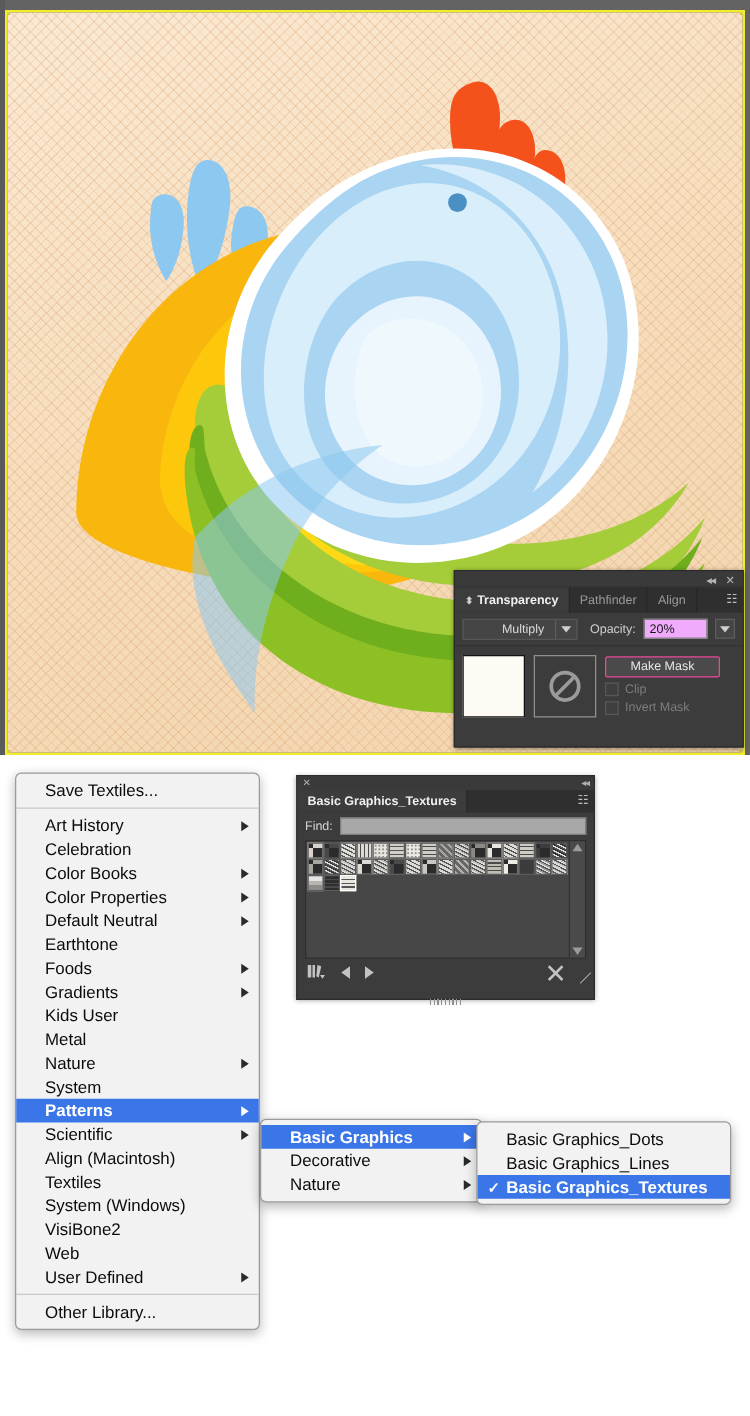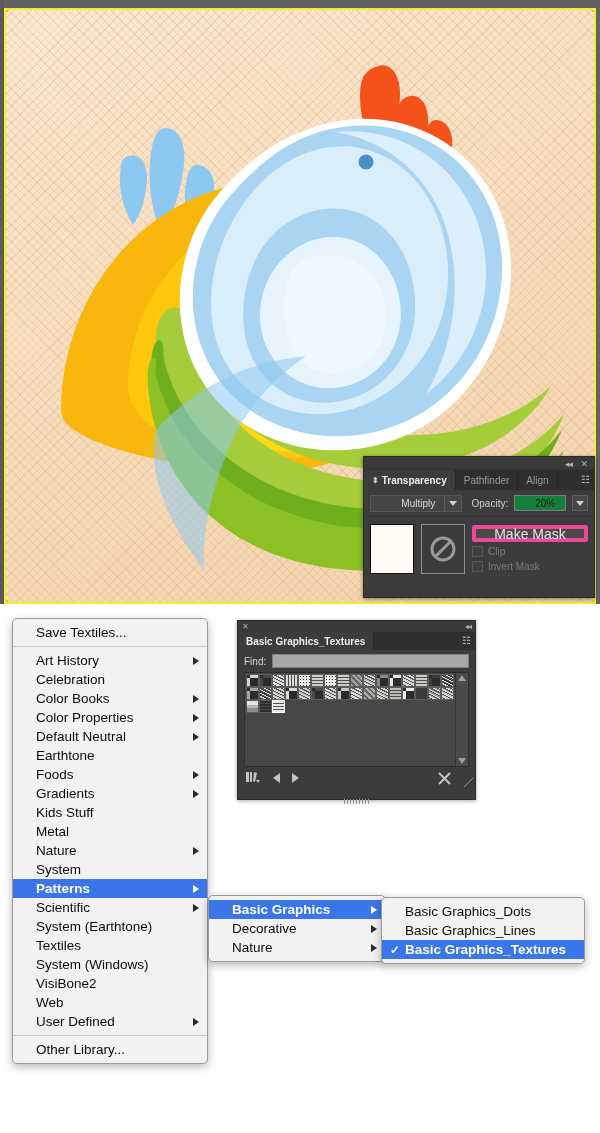--- a/index.html
+++ b/index.html
@@ -99,42 +99,42 @@
     position: absolute; right: 0; top: 0; width: 17px; height: 15px;
     border-left: 1px solid #5d5d5d; display: flex;
     align-items: center; justify-content: center;
   }
   .caret-dn {
     width: 0; height: 0; border-left: 4px solid transparent;
     border-right: 4px solid transparent; border-top: 5px solid #cfcfcf;
   }
   #opacity-label { font-size: 10px; color: #cfcfcf; margin-left: 4px; }
   #opacity-field {
-    width: 53px; height: 16px; background: #15803d; border: 1px solid #7c7c7c;
-    display: flex; align-items: center; padding-left: 20px;
+    width: 53px; height: 16px; background: #f0abfc; border: 1px solid #7c7c7c;
+    display: flex; align-items: center; padding-left: 4px;
     font-size: 10px; color: #151515; cursor: text;
   }
   #opacity-arrow {
     width: 17px; height: 16px; background: #454545; border: 1px solid #5d5d5d;
     display: flex; align-items: center; justify-content: center; cursor: pointer;
   }
   #tp-body { display: flex; padding: 7px 6px 0 6px; gap: 7px; }
   #thumb-fill {
     width: 50px; height: 50px; background: #fdfbf4; border: 1px solid #121212;
     cursor: pointer;
   }
   #thumb-mask {
     width: 50px; height: 50px; background: #3c3c3c; border: 1px solid #8f8f8f;
     display: flex; align-items: center; justify-content: center; cursor: pointer;
   }
   #tp-right { display: flex; flex-direction: column; gap: 4px; padding-top: 1px; }
   #make-mask-btn {
-    width: 116px; height: 17px; background: #4a4a4a;
-    border: 4px solid #ec4899; border-radius: 2px;
-    color: #e6e6e6; font-size: 14px; display: flex;
+    width: 92px; height: 17px; background: #4a4a4a;
+    border: 1px solid #ec4899; border-radius: 2px;
+    color: #e6e6e6; font-size: 10px; display: flex;
     align-items: center; justify-content: center; cursor: pointer;
   }
   .tp-check-row { display: flex; align-items: center; gap: 5px; }
   .tp-box {
     width: 11px; height: 11px; background: #3f3f3f; border: 1px solid #585858;
     cursor: pointer;
   }
   .tp-check-label { font-size: 10px; color: #7d7d7d; }
 
   
@@ -542,42 +542,42 @@
         </div>
         <div class="mi">
           <span>Foods</span>
           <span class="sub-arrow"></span>
         </div>
         <div class="mi">
           <span>Gradients</span>
           <span class="sub-arrow"></span>
         </div>
         <div class="mi">
-          <span>Kids Stuff</span>
+          <span>Kids User</span>
         </div>
         <div class="mi">
           <span>Metal</span>
         </div>
         <div class="mi">
           <span>Nature</span>
           <span class="sub-arrow"></span>
         </div>
         <div class="mi">
           <span>System</span>
         </div>
         <div class="mi sel">
           <span>Patterns</span>
           <span class="sub-arrow"></span>
         </div>
         <div class="mi">
           <span>Scientific</span>
           <span class="sub-arrow"></span>
         </div>
         <div class="mi">
-          <span>System (Earthtone)</span>
+          <span>Align (Macintosh)</span>
         </div>
         <div class="mi">
           <span>Textiles</span>
         </div>
         <div class="mi">
           <span>System (Windows)</span>
         </div>
         <div class="mi">
           <span>VisiBone2</span>
         </div>

